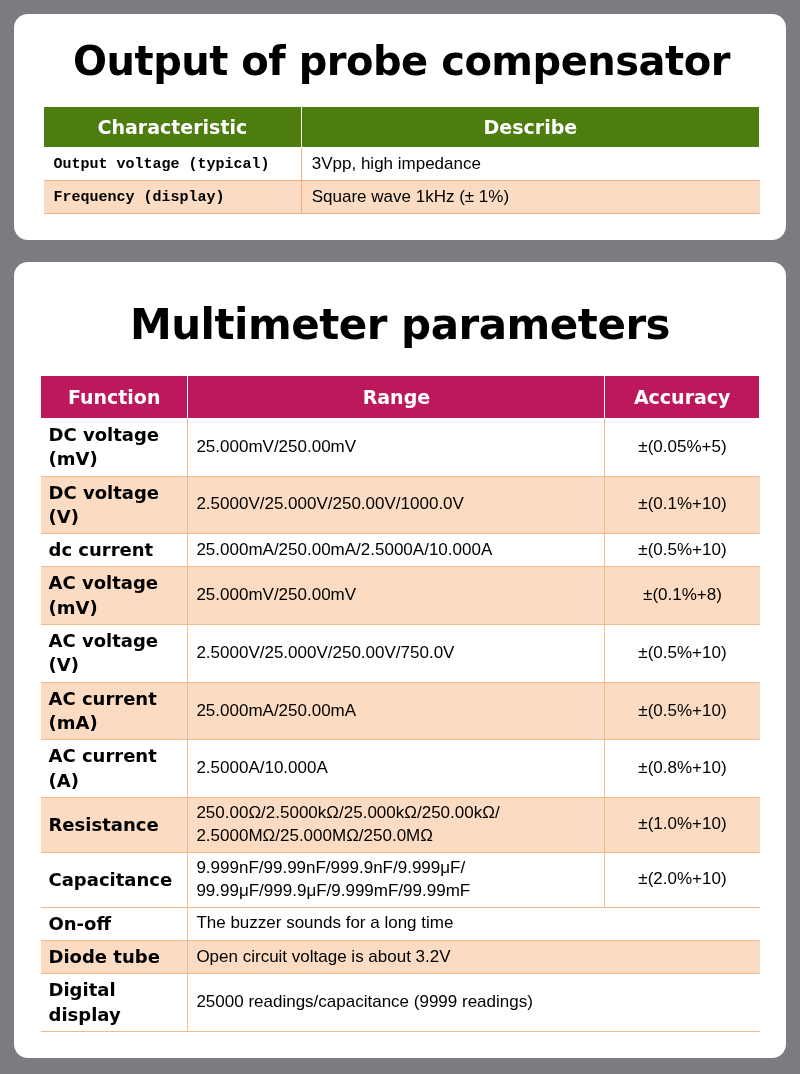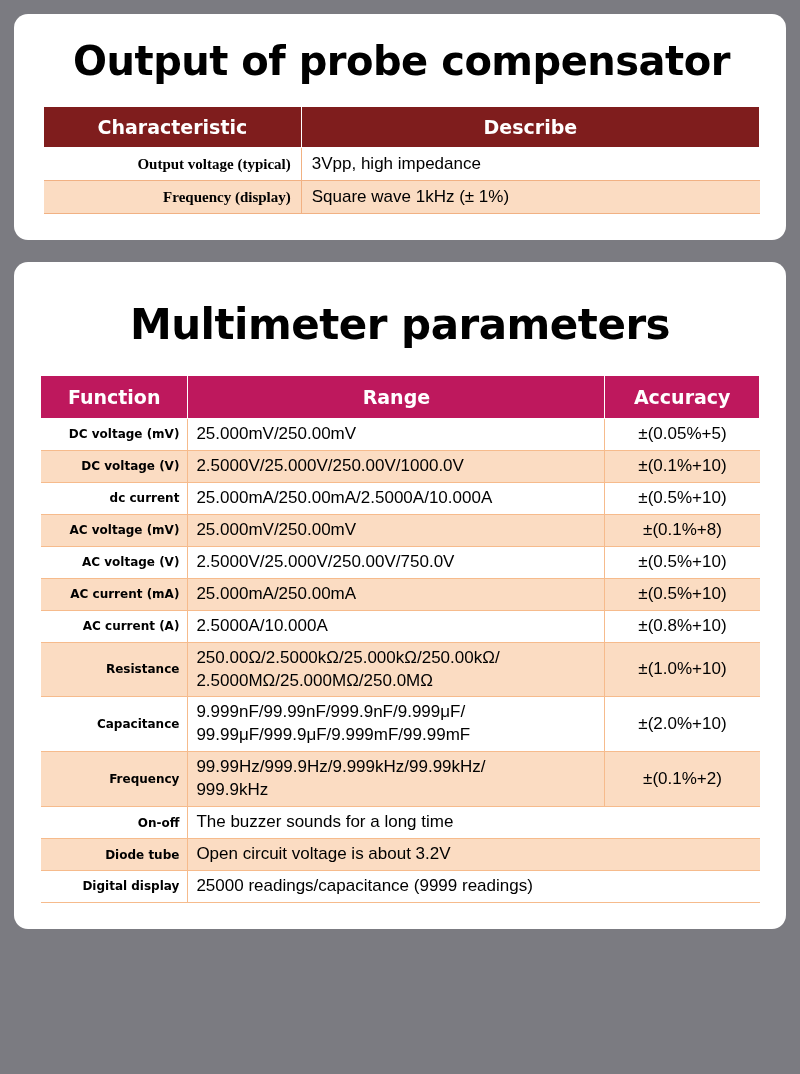--- a/index.html
+++ b/index.html
@@ -47,38 +47,38 @@
   }
   table {
     border-collapse: collapse;
     width: 100%;
     table-layout: fixed;
   }
   
   .t-top col.c1 { width: 36%; }
   .t-top col.c2 { width: 64%; }
   .t-top th {
-    background: #7f1d1d;
+    background: #4d7c0f;
     color: #ffffff;
     font-family: "DejaVu Sans", sans-serif;
     font-weight: bold;
     font-size: 19px;
     padding: 9px 6px;
     text-align: center;
     border: 1px solid #ffffff;
   }
   .t-top td {
     font-size: 17px;
     padding: 6px 10px;
     border: 1px solid #f1b183;
     color: #000;
   }
   .t-top td.lbl {
-    text-align: right;
-    font-family: Liberation Serif, serif;
+    text-align: left;
+    font-family: Liberation Mono, monospace;
     font-weight: bold;
     font-size: 15px;
     background: #ffffff;
     border-left: none;
   }
   .t-top tr.alt td.lbl { background: #fbdcc2; }
   .t-top tr.alt td.val { background: #fbdcc2; }
   .t-top td.val { text-align: left; border-right: none; }
 
   
@@ -96,24 +96,23 @@
     border: 1px solid #ffffff;
   }
   .t-main td {
     font-size: 17px;
     color: #000000;
     border: 1px solid #f6bb8c;
     padding: 4px 8px;
     line-height: 1.35;
   }
   .t-main td.fn {
-    text-align: right;
-    font-family: "DejaVu Sans", sans-serif;
-    font-weight: bold;
-    font-size: 12px;
+    font-family: "DejaVu Sans", sans-serif;
+    font-weight: bold;
+    font-size: 18px;
     border-left: none;
   }
   .t-main td.rng { text-align: left; }
   .t-main td.acc { text-align: center; border-right: none; }
   .t-main td.wide { text-align: left; border-right: none; }
   .t-main tr.shade td { background: #fbdcc2; }
   .t-main tr.plain td { background: #ffffff; }
   .sub { display: block; }
 </style>
 </head>
@@ -209,28 +208,20 @@
           <td class="acc">±(1.0%+10)</td>
         </tr>
         <tr class="plain">
           <td class="fn">Capacitance</td>
           <td class="rng">
             <span class="sub">9.999nF/99.99nF/999.9nF/9.999μF/</span>
             <span class="sub">99.99μF/999.9μF/9.999mF/99.99mF</span>
           </td>
           <td class="acc">±(2.0%+10)</td>
         </tr>
-        <tr class="shade">
-          <td class="fn">Frequency</td>
-          <td class="rng">
-            <span class="sub">99.99Hz/999.9Hz/9.999kHz/99.99kHz/</span>
-            <span class="sub">999.9kHz</span>
-          </td>
-          <td class="acc">±(0.1%+2)</td>
-        </tr>
 
         <tr class="plain">
           <td class="fn">On-off</td>
           <td class="wide" colspan="2">The buzzer sounds for a long time</td>
         </tr>
         <tr class="shade">
           <td class="fn">Diode tube</td>
           <td class="wide" colspan="2">Open circuit voltage is about 3.2V</td>
         </tr>
         <tr class="plain">

